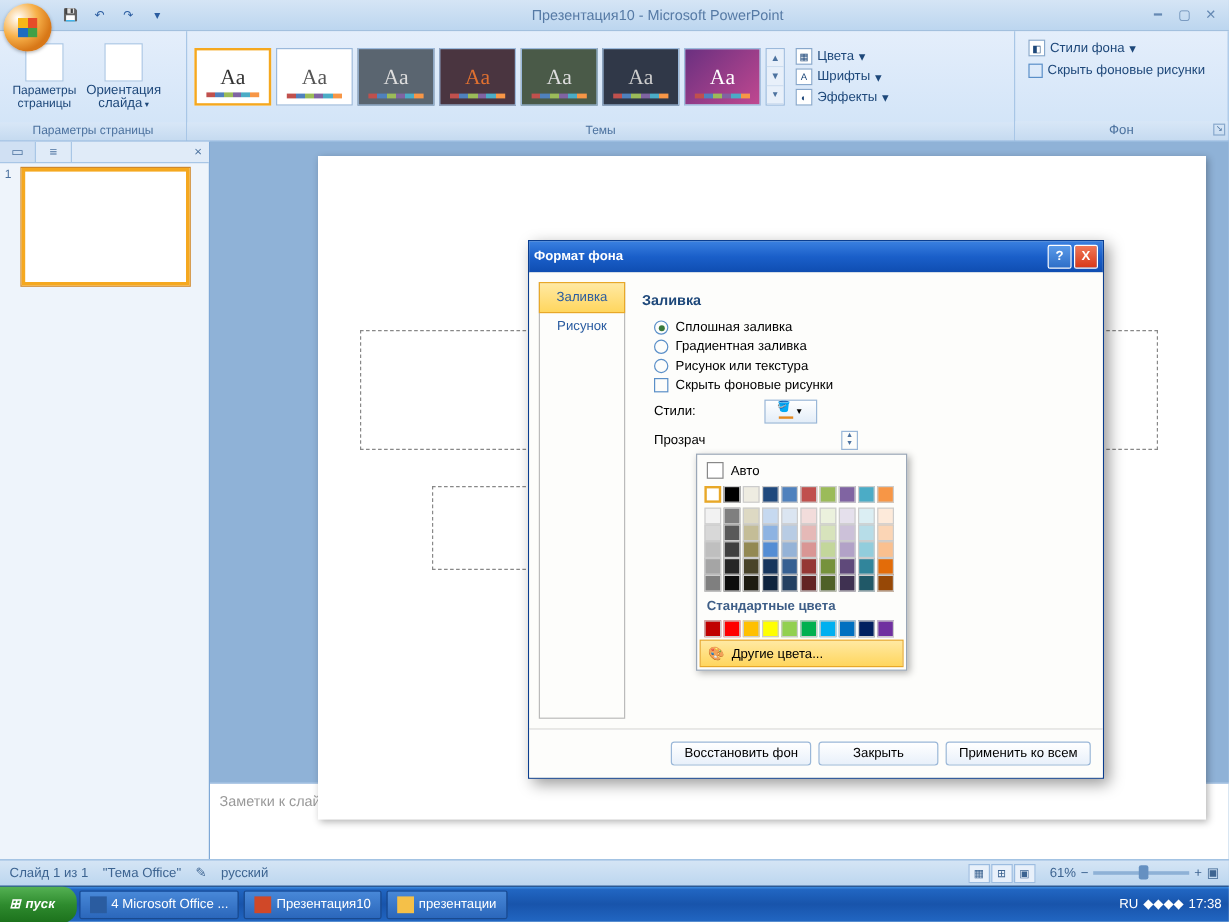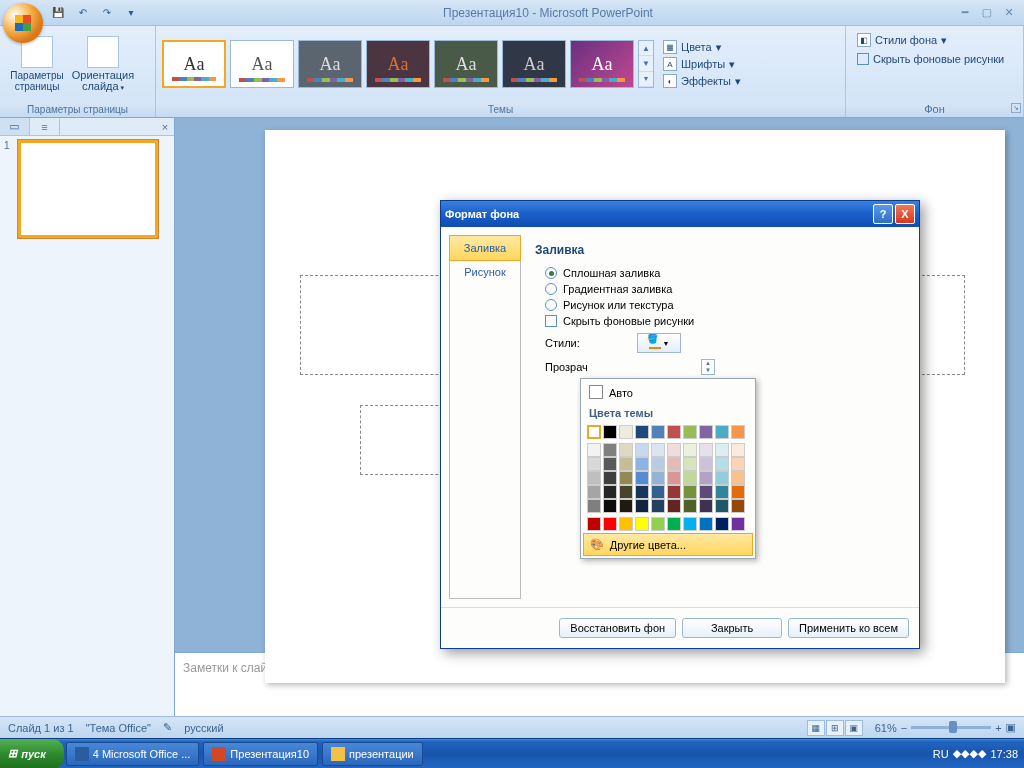--- a/index.html
+++ b/index.html
@@ -311,21 +311,20 @@
     <div class="btn2">Закрыть</div>
     <div class="btn2">Применить ко всем</div>
   </div>
 </div>
 
 <div class="popup">
   <div class="pop-row">
       <span class="auto-sw"></span>
       <span>Авто</span>
     </div>
-  <div class="pop-hdr">Цвета темы</div>
   <div class="sw-grid" id="theme-row1">
       <div class="sw sel" style="background: rgb(255, 255, 255);"></div>
       <div class="sw" style="background: rgb(0, 0, 0);"></div>
       <div class="sw" style="background: rgb(238, 236, 225);"></div>
       <div class="sw" style="background: rgb(31, 73, 125);"></div>
       <div class="sw" style="background: rgb(79, 129, 189);"></div>
       <div class="sw" style="background: rgb(192, 80, 77);"></div>
       <div class="sw" style="background: rgb(155, 187, 89);"></div>
       <div class="sw" style="background: rgb(128, 100, 162);"></div>
       <div class="sw" style="background: rgb(75, 172, 198);"></div>
@@ -376,20 +375,21 @@
       <div class="sw" style="background: rgb(12, 12, 12);"></div>
       <div class="sw" style="background: rgb(29, 27, 16);"></div>
       <div class="sw" style="background: rgb(15, 36, 62);"></div>
       <div class="sw" style="background: rgb(36, 64, 97);"></div>
       <div class="sw" style="background: rgb(99, 36, 35);"></div>
       <div class="sw" style="background: rgb(79, 97, 40);"></div>
       <div class="sw" style="background: rgb(63, 49, 81);"></div>
       <div class="sw" style="background: rgb(32, 88, 103);"></div>
       <div class="sw" style="background: rgb(151, 72, 6);"></div>
     </div>
+  <div class="pop-hdr">Стандартные цвета</div>
   <div class="sw-grid" id="std-row">
       <div class="sw" style="background: rgb(192, 0, 0);"></div>
       <div class="sw" style="background: rgb(255, 0, 0);"></div>
       <div class="sw" style="background: rgb(255, 192, 0);"></div>
       <div class="sw" style="background: rgb(255, 255, 0);"></div>
       <div class="sw" style="background: rgb(146, 208, 80);"></div>
       <div class="sw" style="background: rgb(0, 176, 80);"></div>
       <div class="sw" style="background: rgb(0, 176, 240);"></div>
       <div class="sw" style="background: rgb(0, 112, 192);"></div>
       <div class="sw" style="background: rgb(0, 32, 96);"></div>

